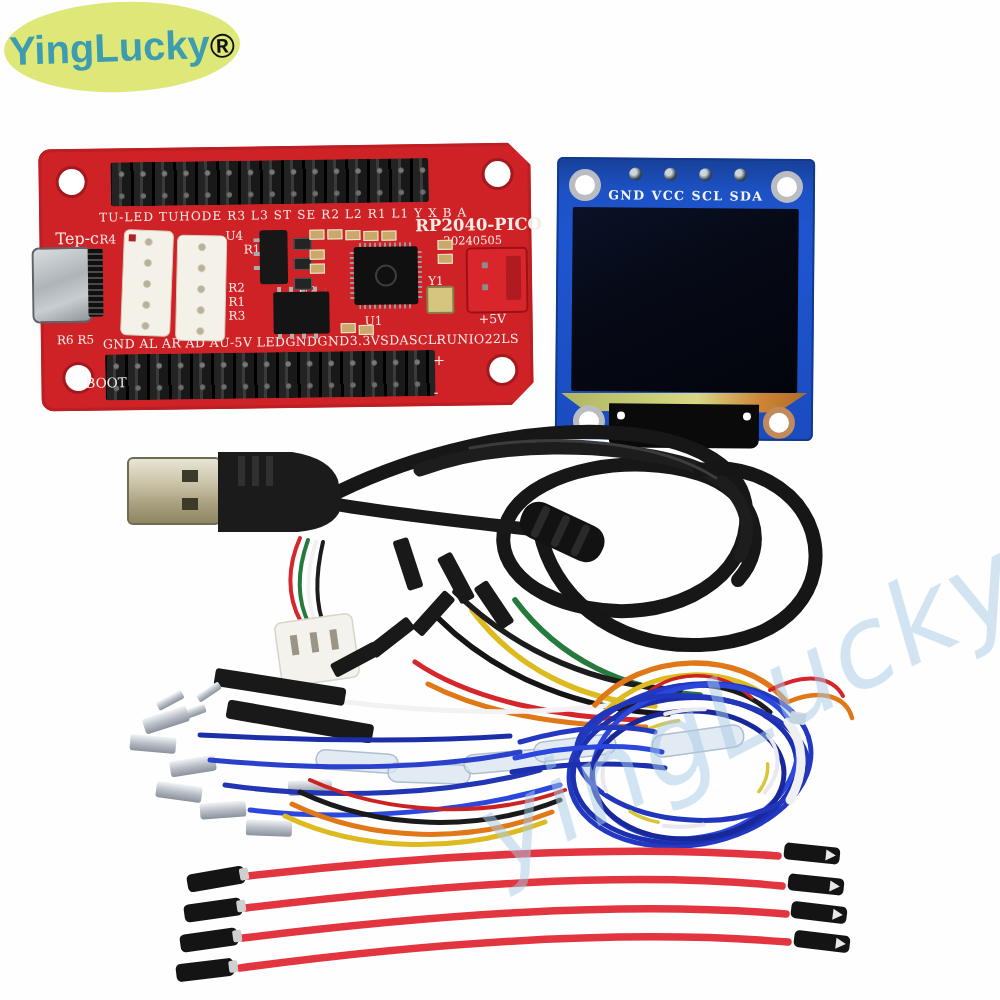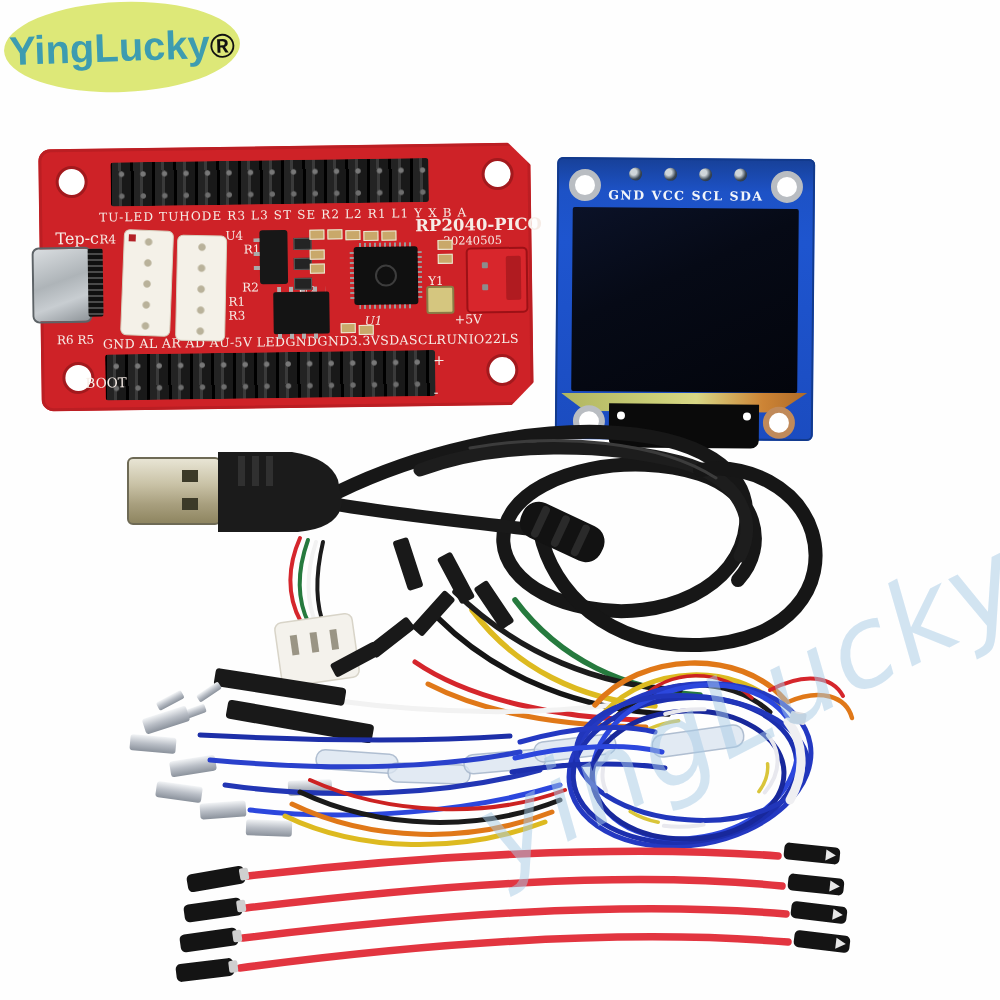--- a/index.html
+++ b/index.html
@@ -33,21 +33,21 @@
   .hdr.top{left:72px;top:14px;width:318px;height:44px;}
   .hdr.bot{left:64px;top:206px;width:330px;height:46px;}
   .silk{position:absolute;color:#f6ece6;font-family:"DejaVu Serif",serif;white-space:nowrap;}
   .silk.toprow{left:60px;top:62px;font-size:12px;letter-spacing:1.1px;}
   .silk.botrow{left:62px;top:188px;font-size:12.5px;letter-spacing:0.4px;}
   .silk.name{left:376px;top:72px;font-size:16.5px;font-weight:bold;}
   .silk.date{left:404px;top:90px;font-size:11.5px;}
   .silk.tepc{left:16px;top:80px;font-size:16px;}
   .silk.r4{left:60px;top:84px;font-size:12px;}
   .silk.boot{left:44px;top:226px;font-size:13.5px;text-align:right;}
-  .silk.p5v{left:414px;top:168px;font-size:12.5px;text-align:right;}
+  .silk.p5v{left:438px;top:168px;font-size:12.5px;text-align:right;}
   .silk.tiny{font-size:12px;}
   .silk.plusmark{left:392px;top:208px;font-size:14px;}
   .silk.minusmark{left:392px;top:240px;font-size:14px;}
   .usbc{position:absolute;left:-8px;top:98px;width:56px;height:72px;border-radius:7px;
         background:linear-gradient(160deg,#d9dde0,#aeb4b8 45%,#c8cdd1 70%,#8e9499);border:2px solid #5d6367;}
   .usbc-pins{position:absolute;left:48px;top:100px;width:15px;height:68px;
         background:repeating-linear-gradient(180deg,#101010 0 4px,#4a4a4a 4px 6px);border-radius:2px;}
   .jst{position:absolute;width:48px;height:104px;background:#f4f1e8;border:1px solid #d6d0bf;border-radius:6px;
         background-image:radial-gradient(circle at 50% 11px,#b9b29a 3.2px,rgba(0,0,0,0) 4.2px);
         background-size:100% 21px;background-repeat:repeat-y;}
@@ -132,25 +132,25 @@
     <div class="silk name">RP2040-PICO</div>
     <div class="silk date">20240505</div>
     <div class="silk tepc">Tep-c</div>
     <div class="silk r4">R4</div>
     <div class="silk boot">BOOT</div>
     <div class="silk p5v">+5V</div>
     <div class="silk plusmark">+</div>
     <div class="silk minusmark">-</div>
     <div class="silk tiny" style="left:186px;top:82px;">U4</div>
     <div class="silk tiny" style="left:204px;top:96px;">R13</div>
-    <div class="silk tiny" style="left:202px;top:134px;">R2</div>
+    <div class="silk tiny" style="left:188px;top:134px;">R2</div>
     <div class="silk tiny" style="left:188px;top:148px;">R1</div>
     <div class="silk tiny" style="left:188px;top:162px;">R3</div>
     <div class="silk tiny" style="left:258px;top:138px;">U2</div>
-    <div class="silk tiny" style="left:324px;top:169px;font-style:italic;">U1</div>
+    <div class="silk tiny" style="left:324px;top:169px;">U1</div>
     <div class="silk tiny" style="left:388px;top:130px;">Y1</div>
     <div class="silk tiny" style="left:16px;top:184px;">R6 R5</div>
 
     <div class="usbc"></div>
     <div class="usbc-pins"></div>
     <div class="jst one">
         <span class="qc"></span>
       </div>
     <div class="jst two"></div>
     <div class="chip">

